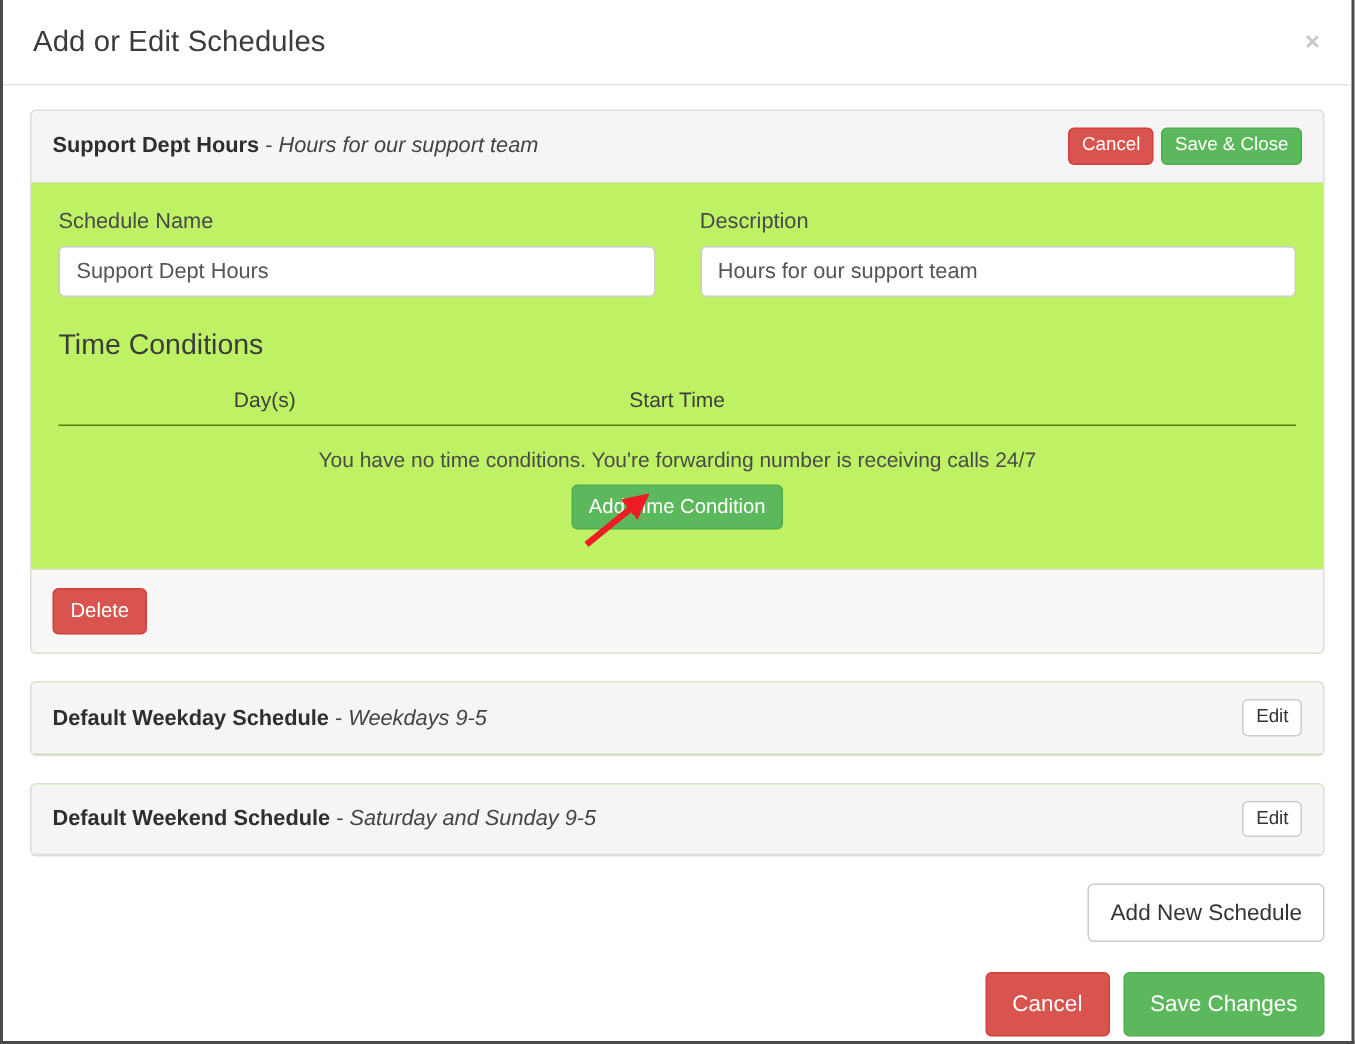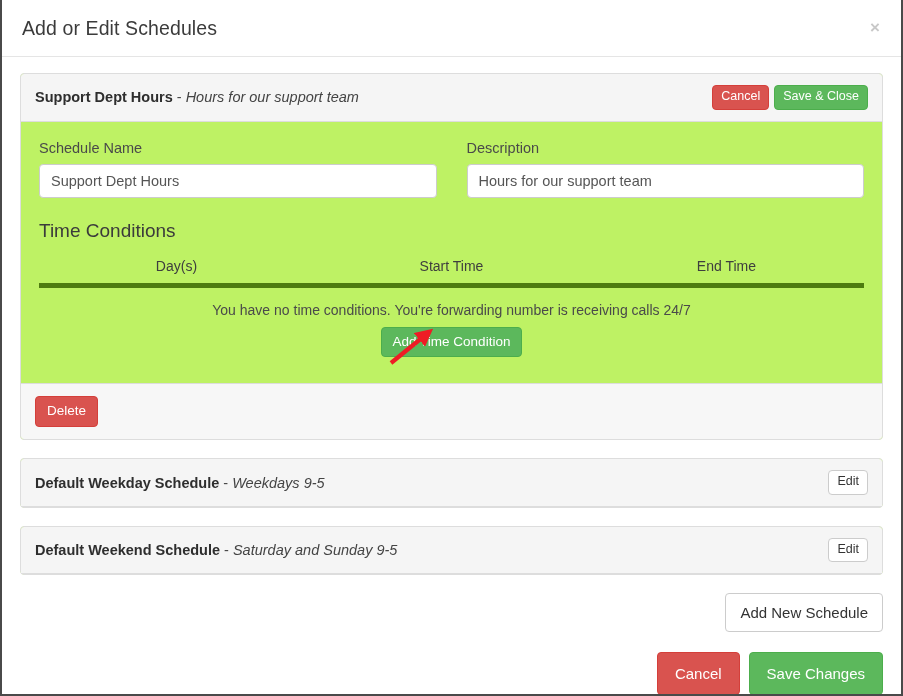--- a/index.html
+++ b/index.html
@@ -172,21 +172,21 @@
   .section-title {
     font-size: 19px;
     color: #3b3b3b;
     font-weight: 400;
     margin: 2px 0 16px 0;
   }
   .tc-table { width: 100%; }
   .tc-head {
     display: flex;
     padding-bottom: 9px;
-    border-bottom: 5px solid #4d7c0f;
+    border-bottom: 1px solid #4d7c0f;
   }
   .tc-col {
     font-size: 14px;
     color: #3e3e3e;
     font-weight: 400;
     text-align: center;
   }
   .tc-col-days  { width: 33.33%; }
   .tc-col-start { width: 33.33%; }
   .tc-col-end   { width: 33.33%; }
@@ -266,21 +266,20 @@
             <input class="form-control" type="text" value="Hours for our support team" style="">
           </div>
         </div>
 
         <div class="section-title">Time Conditions</div>
 
         <div class="tc-table">
           <div class="tc-head">
             <div class="tc-col tc-col-days">Day(s)</div>
             <div class="tc-col tc-col-start">Start Time</div>
-            <div class="tc-col tc-col-end">End Time</div>
           </div>
 
           <div class="tc-empty-wrap">
             <div class="tc-empty-msg">You have no time conditions. You're forwarding number is receiving calls 24/7</div>
             <button class="btn btn-sm btn-success">Add Time Condition</button>
           </div>
         </div>
 
       </div>
 

